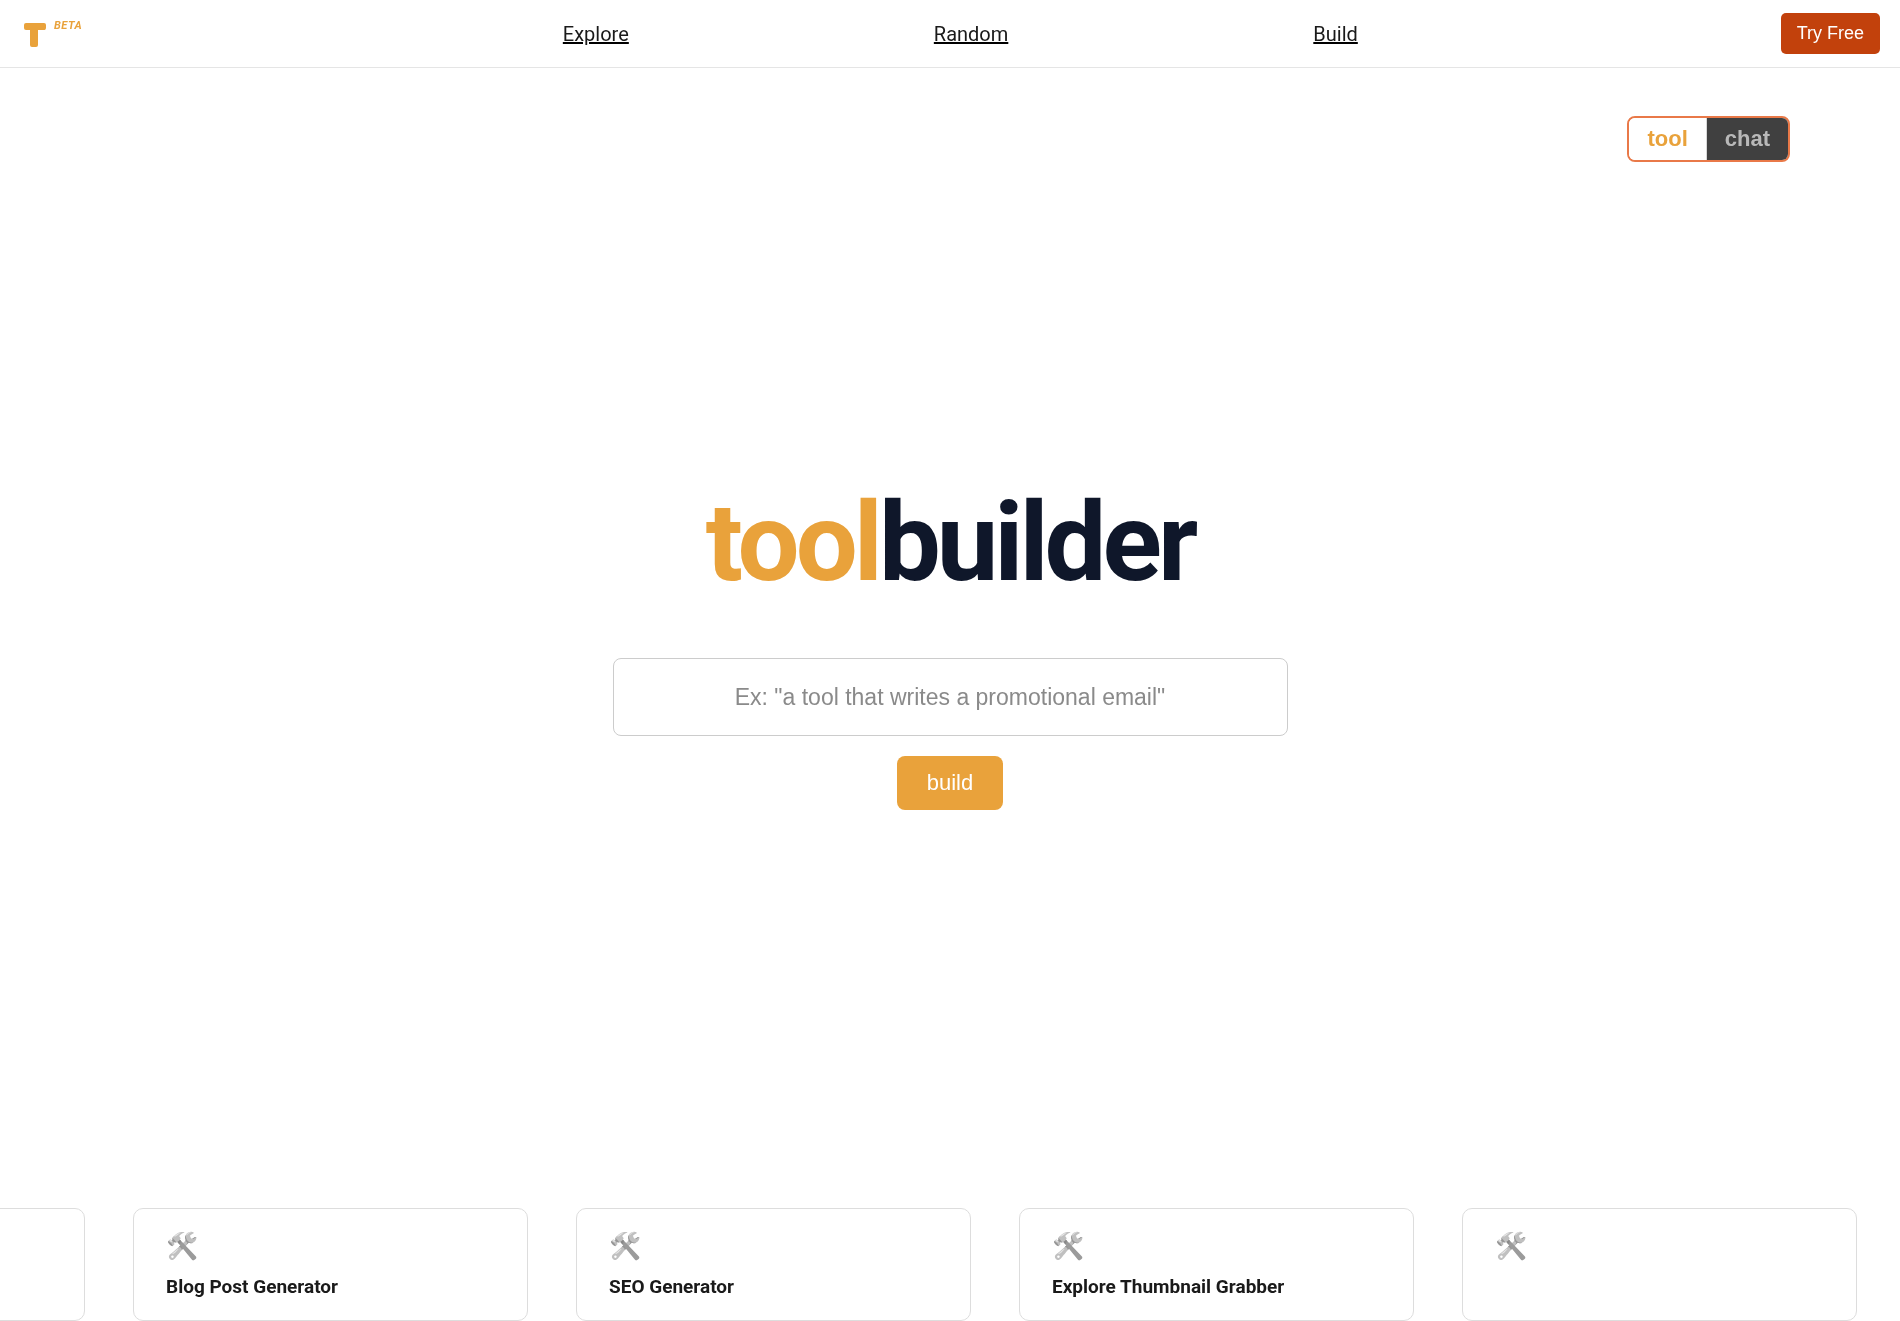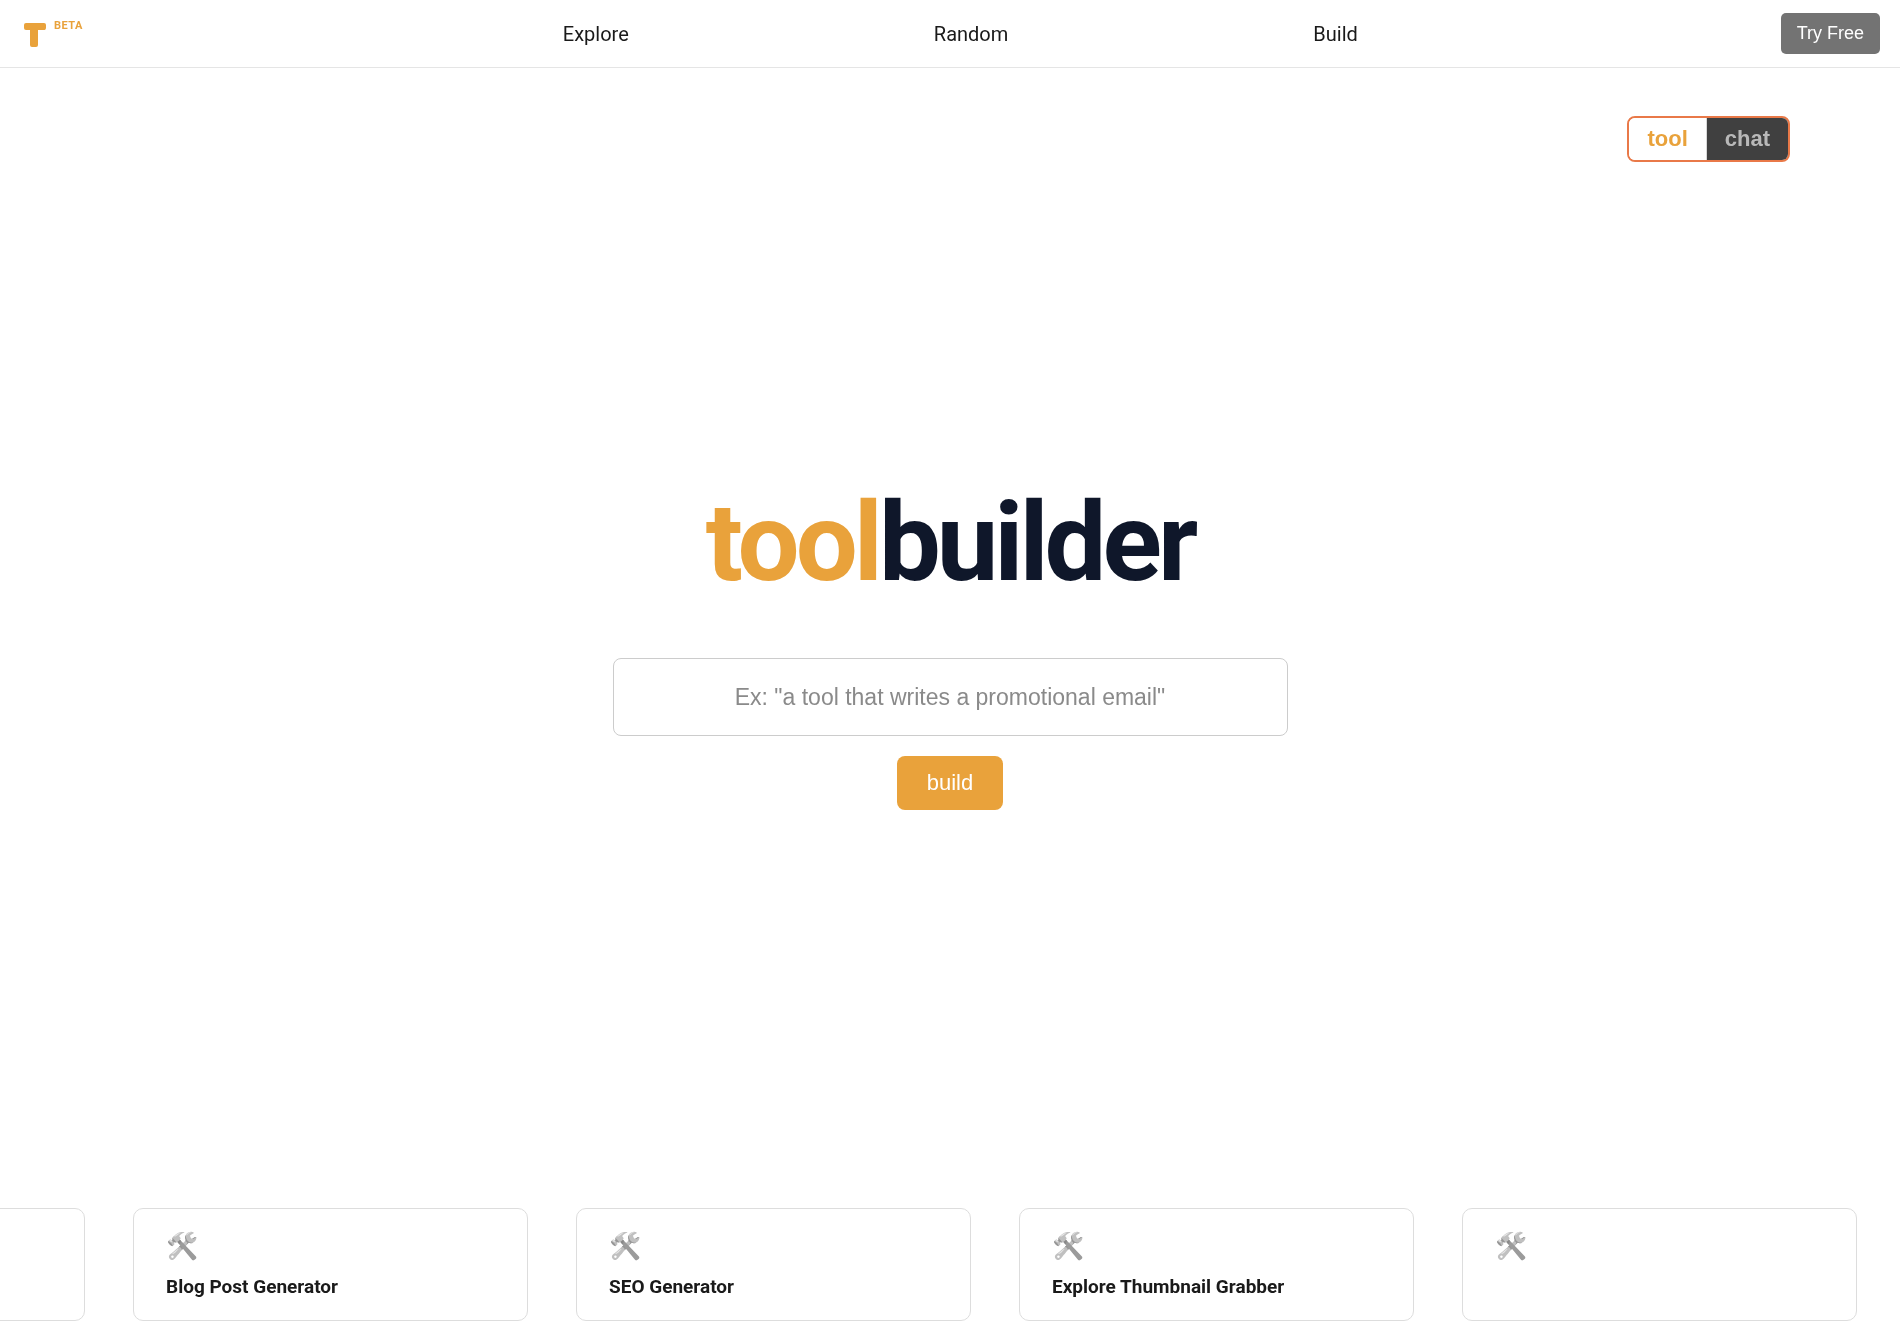--- a/index.html
+++ b/index.html
@@ -40,40 +40,42 @@
     
     .logo-t {
       fill: #e9a23b;
     }
     
     .beta-label {
       font-size: 11px;
       font-weight: 700;
       color: #e9a23b;
       letter-spacing: 0.5px;
+      font-style: italic;
     }
     
     .nav-links {
       flex: 1;
       display: flex;
       justify-content: space-around;
       align-items: flex-end;
       max-width: 1100px;
       margin: 9px auto;
+      text-decoration: underline;
     }
     
     .nav-link {
       font-size: 20px;
       color: #1a1a1a;
       text-decoration: none;
       cursor: pointer;
     }
     
     .try-free-btn {
-      background: #737373;
+      background: #c2410c;
       color: #ffffff;
       border: none;
       padding: 10px 16px;
       font-size: 18px;
       border-radius: 5px;
       cursor: pointer;
     }
     
     
     .toggle-container {

